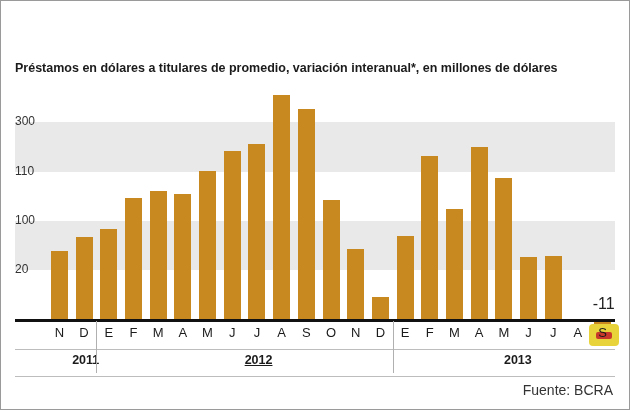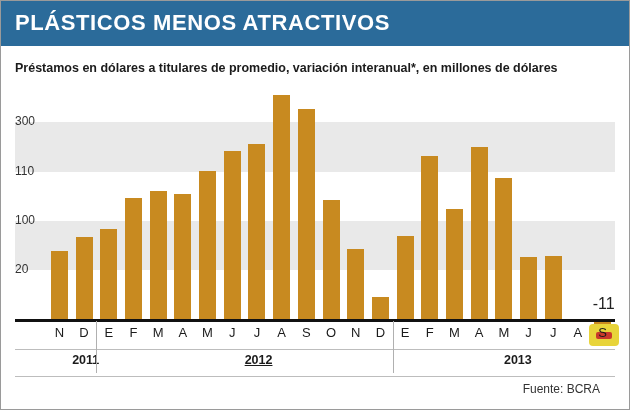--- a/index.html
+++ b/index.html
@@ -104,32 +104,29 @@
   }
   
   .footline{
     position:absolute;left:14px;top:375px;width:600px;height:1px;background:#bdbdbd;
   }
   .note{
     position:absolute;left:14px;top:381px;
     font-size:10.5px;color:#333;
   }
   .source{
-    position:absolute;right:29px;top:381px;
-    font-size:12px;color:#333;
+    position:absolute;right:16px;top:381px;
+    font-size:14px;color:#333;
   }
 </style>
 </head>
 <body>
 
 <div class="page">
 
-  <div class="header">
-    <div class="title">PLÁSTICOS MENOS ATRACTIVOS</div>
-  </div>
 
   <div class="subtitle">Préstamos en dólares a titulares de promedio, variación interanual*, en millones de dólares</div>
 
   <div class="plot">
     <div class="bands" id="bands">
         <div class="band" style="bottom: 49.1667px; height: 49.1667px;"></div>
         <div class="band" style="bottom: 147.5px; height: 49.1667px;"></div>
       </div>
     <div class="gridwrap" id="ylabels">
         <div class="ylabel" style="top: 178.833px;">20</div>

